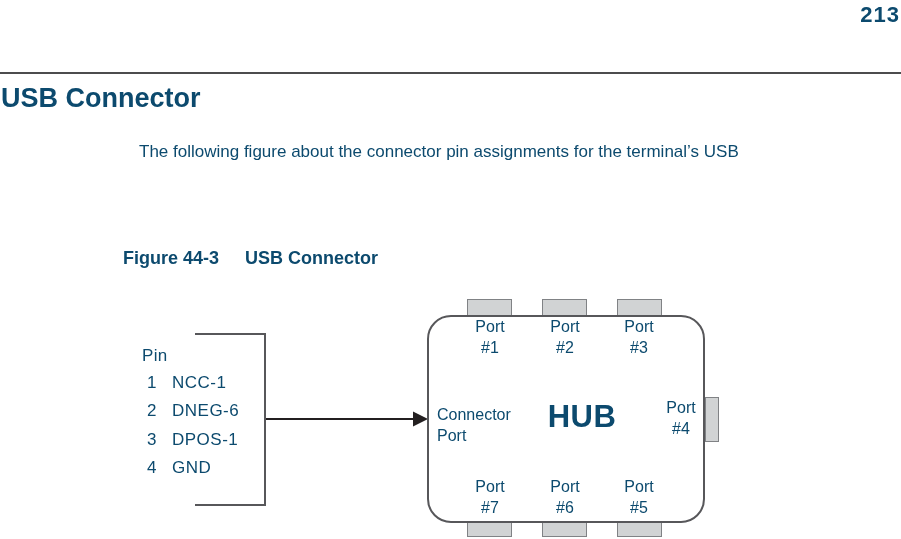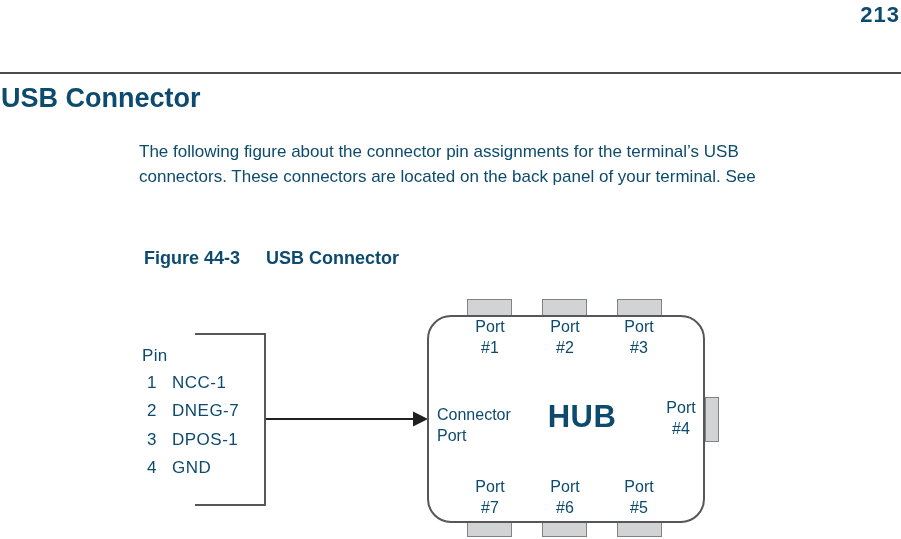--- a/index.html
+++ b/index.html
@@ -19,21 +19,21 @@
   }
   .heading {
     position:absolute; left:1px; top:83px;
     font-size:27px; font-weight:bold;
   }
   .para {
     position:absolute; left:139px; top:139px; width:760px;
     font-size:17px; line-height:25px; white-space:nowrap;
   }
   .caption {
-    position:absolute; left:144px; top:248px;
+    position:absolute; left:123px; top:248px;
     font-size:18px; font-weight:bold;
   }
   .caption .cap-title { margin-left:26px; }
 
   svg.lines { position:absolute; left:0; top:0; width:901px; height:539px; }
 
   .pin-header {
     position:absolute; left:142px; top:346px;
     font-size:17px; font-weight:normal; letter-spacing:0.3px;
   }
@@ -80,42 +80,41 @@
 <body>
 
 <div class="page">
 
   <div class="page-number">213</div>
   <div class="rule"></div>
   <div class="heading">USB Connector</div>
 
   <div class="para">
     <div>The following figure about the connector pin assignments for the terminal’s USB</div>
-    <div>connectors. These connectors are located on the back panel of your terminal. See</div>
   </div>
 
   <div class="caption">
     <span class="cap-label">Figure 44-3</span><span class="cap-title">USB Connector</span>
   </div>
 
   <svg class="lines" viewBox="0 0 901 539">
     <polyline points="195,334 265,334 265,505 195,505" fill="none" stroke="#57575a" stroke-width="2"></polyline>
     <line x1="266" y1="419" x2="415" y2="419" stroke="#231f20" stroke-width="2.2"></line>
     <polygon points="413,411.5 428,419 413,426.5" fill="#231f20"></polygon>
   </svg>
 
   <div class="pin-header">Pin</div>
   <div class="pin-rows">
     <div class="pin-row">
       <span class="pin-num">1</span>
       <span class="pin-name">NCC-1</span>
     </div>
     <div class="pin-row">
       <span class="pin-num">2</span>
-      <span class="pin-name">DNEG-7</span>
+      <span class="pin-name">DNEG-6</span>
     </div>
     <div class="pin-row">
       <span class="pin-num">3</span>
       <span class="pin-name">DPOS-1</span>
     </div>
     <div class="pin-row">
       <span class="pin-num">4</span>
       <span class="pin-name">GND</span>
     </div>
   </div>

